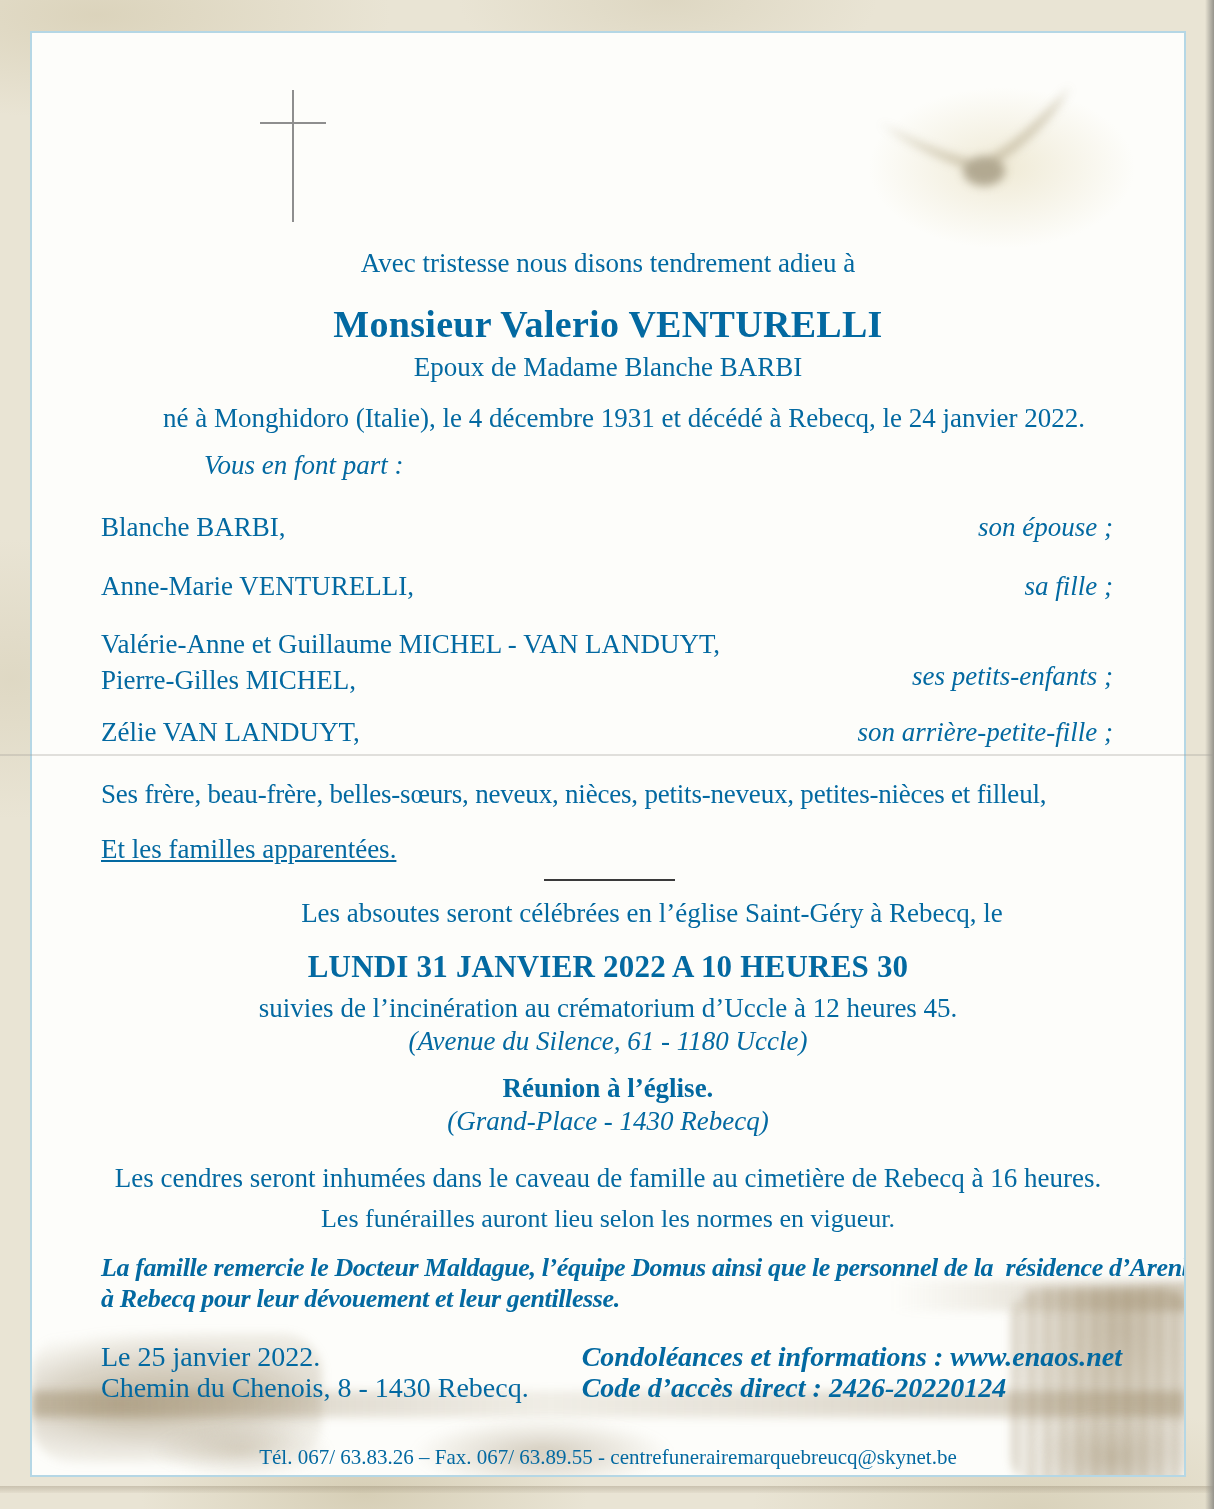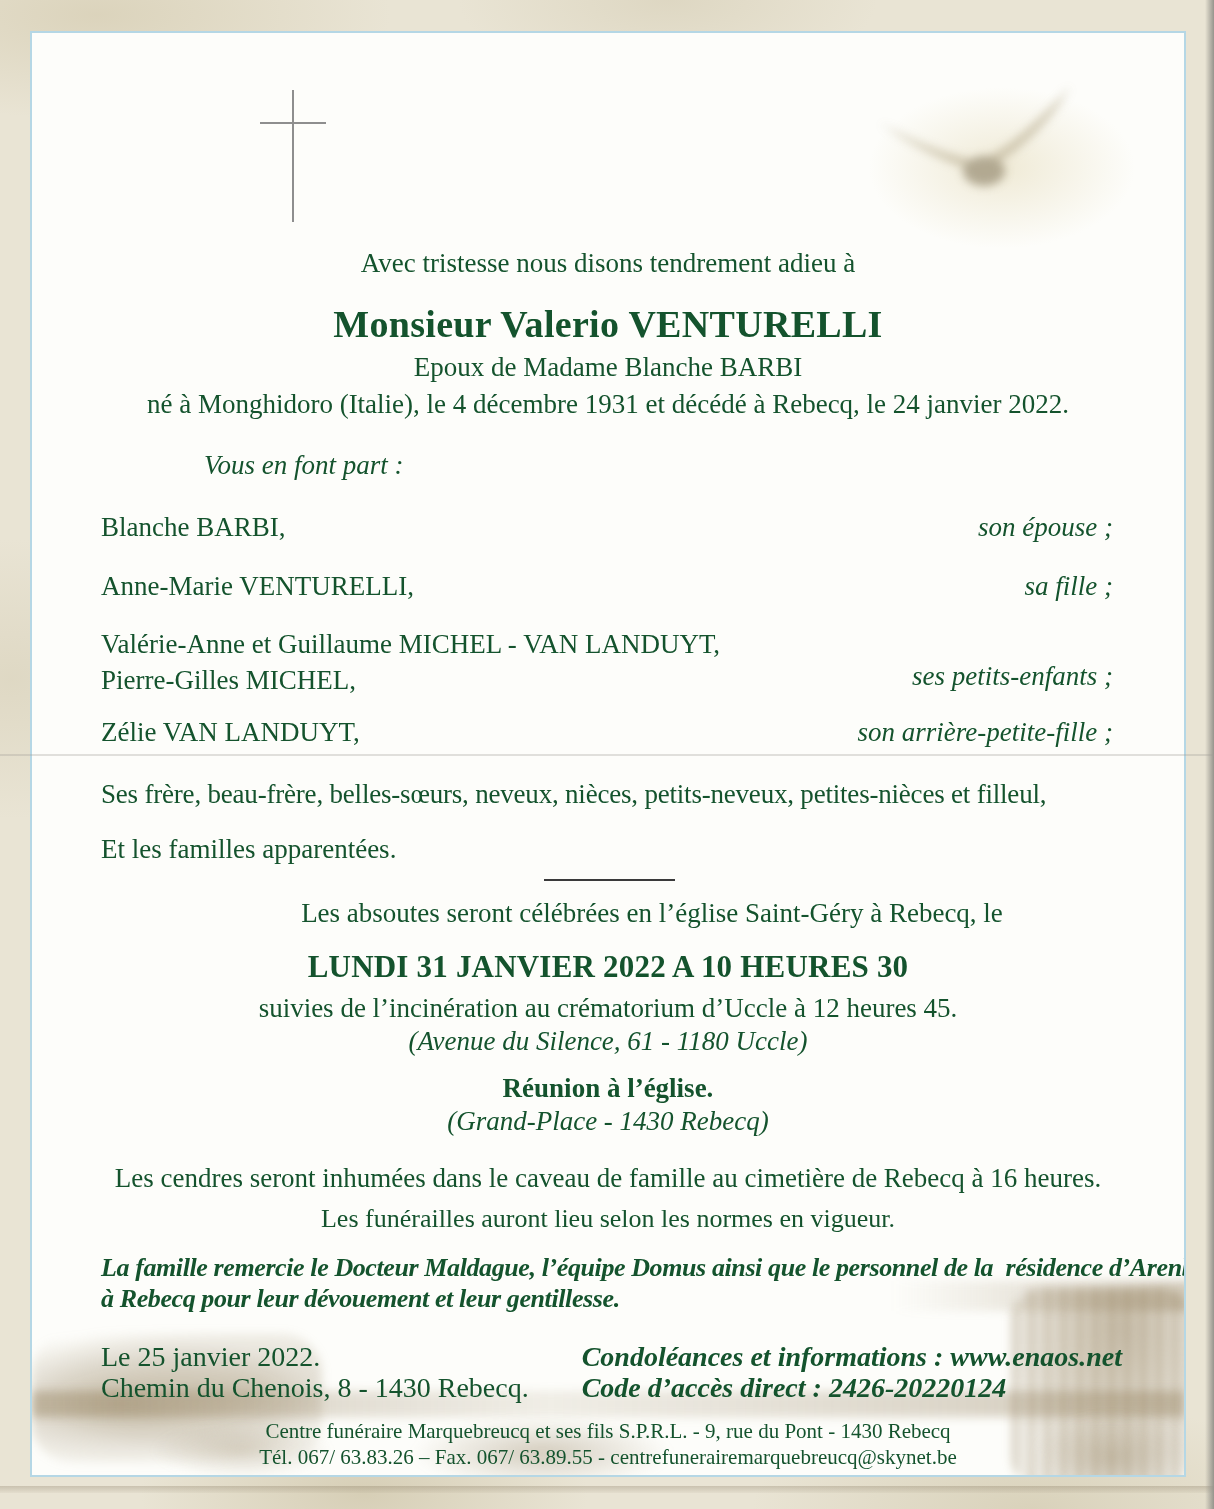--- a/index.html
+++ b/index.html
@@ -7,21 +7,21 @@
     position:relative; width:1214px; height:1509px; margin:0 auto;
     background-color:#e9e4d4;
     background-image:
       radial-gradient(ellipse 420px 150px at 8% 1%, rgba(208,198,168,.55), transparent 70%),
       radial-gradient(ellipse 300px 120px at 55% 0%, rgba(205,196,168,.4), transparent 70%),
       radial-gradient(ellipse 260px 200px at 1% 45%, rgba(210,202,176,.45), transparent 70%),
       radial-gradient(ellipse 320px 140px at 30% 99%, rgba(196,185,152,.5), transparent 70%),
       radial-gradient(ellipse 400px 160px at 85% 100%, rgba(198,188,156,.45), transparent 70%);
     overflow:hidden;
     font-family:"Liberation Serif","DejaVu Serif",serif;
-    color:#14532d;
+    color:#0369a1;
   }
   .edge-right { position:absolute; right:0; top:0; width:9px; height:100%;
     background:linear-gradient(to right, rgba(150,147,138,0), #96948c); }
   .bottom-crease { position:absolute; left:0; top:1486px; width:100%; height:7px;
     background:linear-gradient(to bottom, rgba(120,105,80,.28), rgba(120,105,80,.05)); }
   .fold-line { position:absolute; left:0; top:754px; width:100%; height:2px;
     background:rgba(158,156,150,.30); pointer-events:none; z-index:9; }
 
   .page {
     position:absolute; left:30px; top:31px; width:1156px; height:1446px;
@@ -63,30 +63,30 @@
     background:radial-gradient(ellipse closest-side, rgba(150,132,98,.4), transparent); }
   .wm .canopy { left:860px; top:1248px; width:300px; height:30px;
     background:linear-gradient(90deg, transparent, rgba(146,126,90,.4)); }
 
   
   .t { position:absolute; line-height:1.22; }
   .center { left:0; width:100%; text-align:center; }
   .intro        { top:214px; font-size:27px; }
   .name         { top:268px; font-size:38px; font-weight:bold; letter-spacing:.3px; }
   .spouse       { top:318px; font-size:27px; }
-  .birthdeath   { top:355px; font-size:27px; }
+  .birthdeath   { top:369px; font-size:27px;padding-left:16px; }
   .vousenfont   { top:416px; left:155px; font-size:27px; font-style:italic;margin-left:17px; }
   .row { position:absolute; left:69px; right:71px; font-size:27px; }
   .row .rel { position:absolute; right:0; top:0; font-style:italic; }
   .row1 { top:479px; } .row2 { top:538px; }
   .row3 { top:596px; } .row3 .rel { top:32px; }
   .row3 .l2 { display:block; margin-top:5px; }
   .row4 { top:684px; }
   .sesfrere     { top:745px; left:69px; font-size:27px; letter-spacing:-.2px; white-space:nowrap; }
-  .familles     { top:800px; left:69px; font-size:27px; }
+  .familles     { top:800px; left:69px; font-size:27px;text-decoration:underline; }
   .divider      { position:absolute; left:512px; top:846px; width:131px; height:1.5px; background:#3a3a3a; }
   .absoutes     { top:864px; font-size:27px;padding-left:44px; }
   .lundi        { top:915px; font-size:31px; font-weight:bold; letter-spacing:.2px; }
   .suivies      { top:959px; font-size:27px; }
   .avenue       { top:992px; font-size:27px; font-style:italic; }
   .reunion      { top:1039px; font-size:27px; font-weight:bold; }
   .grandplace   { top:1072px; font-size:27px; font-style:italic;text-align:center; }
   .cendres      { top:1129px; font-size:27px; }
   .funerailles  { top:1170px; font-size:26px; }
   .thanks       { top:1219px; left:69px; right:30px; font-size:26px; font-weight:bold; font-style:italic;
@@ -180,21 +180,20 @@
 
     <div class="t bl-left">
       <div>Le 25 janvier 2022.</div>
       <div>Chemin du Chenois, 8 - 1430 Rebecq.</div>
     </div>
     <div class="t bl-right">
       <div>Condoléances et informations : www.enaos.net</div>
       <div>Code d’accès direct : 2426-20220124</div>
     </div>
 
-    <div class="t center footer1">Centre funéraire Marquebreucq et ses fils S.P.R.L. - 9, rue du Pont - 1430 Rebecq</div>
     <div class="t center footer2">Tél. 067/ 63.83.26 – Fax. 067/ 63.89.55 - centrefunerairemarquebreucq@skynet.be</div>
 
   </div>
 
   <div class="fold-line"></div>
   <div class="bottom-crease"></div>
   <div class="edge-right"></div>
 </div>
 
 </body></html>

